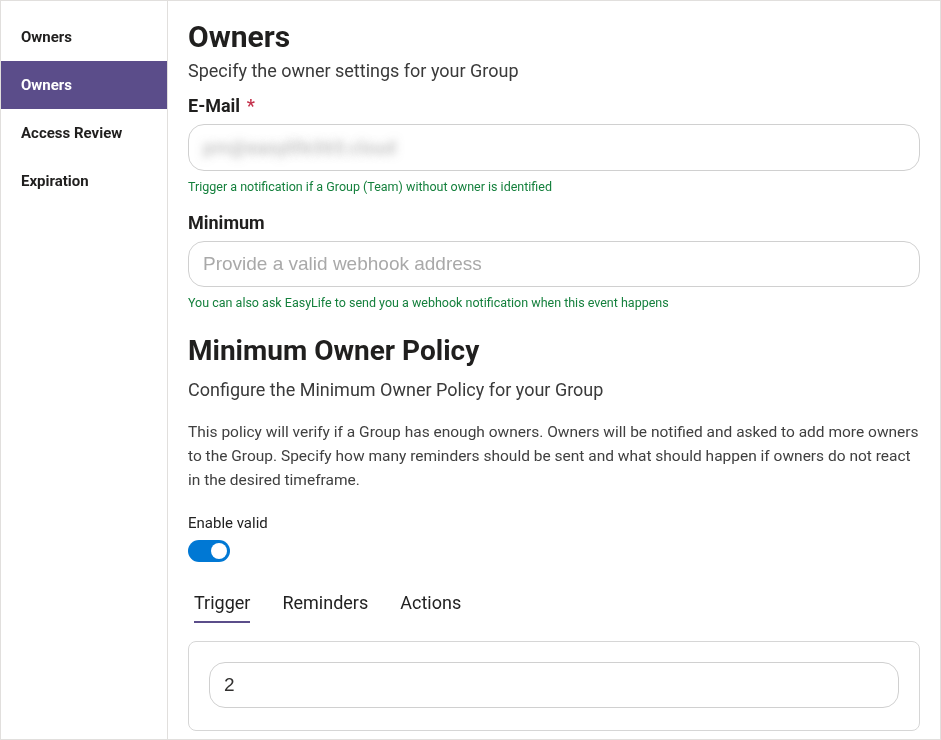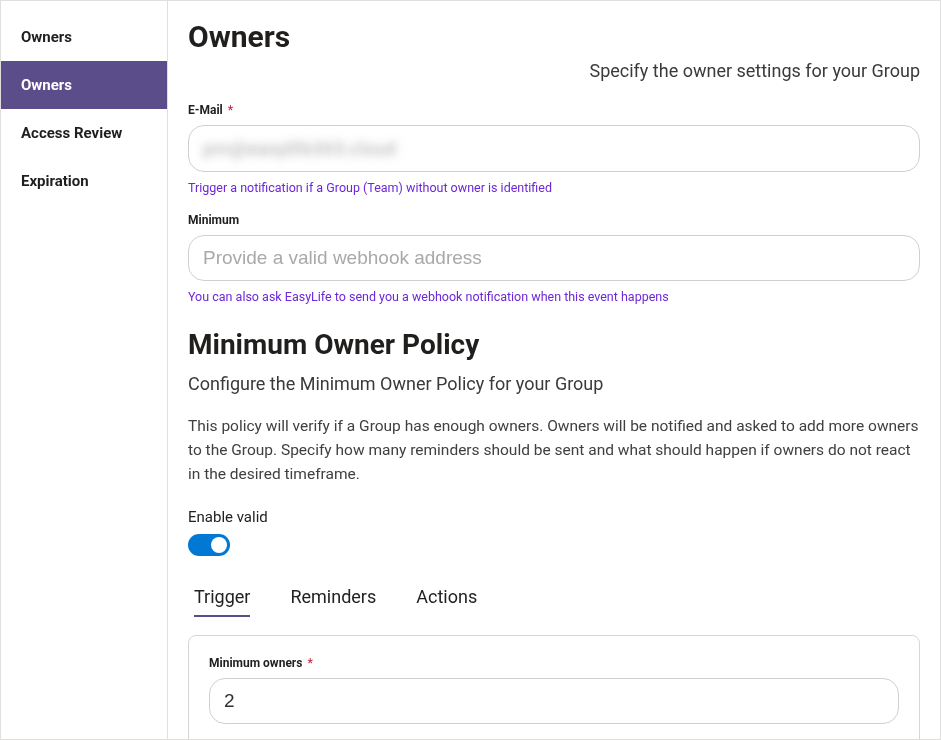--- a/index.html
+++ b/index.html
@@ -40,25 +40,24 @@
     overflow-y: auto;
   }
   h1.page-title {
     font-size: 30px;
     font-weight: 700;
     margin-bottom: 6px;
   }
   .page-subtitle {
     font-size: 18px;
     color: #3a3a3a;
-    margin-bottom: 22px;
-    text-align: right;
+    margin-bottom: 14px;
   }
   .field-label {
-    font-size: 12px;
+    font-size: 18px;
     font-weight: 700;
     margin-bottom: 8px;
   }
   .required {
     color: #c4314b;
     font-weight: 600;
     margin-left: 2px;
   }
   .text-input {
     width: 100%;
@@ -71,21 +70,21 @@
     outline: none;
   }
   .text-input::placeholder { color: #a9a9a9; }
   .blurred {
     color: transparent;
     text-shadow: 0 0 8px rgba(100,100,100,0.55);
     user-select: none;
   }
   .help-text {
     font-size: 12.5px;
-    color: #6d28d9;
+    color: #15803d;
     margin-top: 8px;
     margin-bottom: 18px;
   }
   h2.section-title {
     font-size: 28px;
     font-weight: 700;
     margin-top: 24px;
     margin-bottom: 12px;
   }
   .section-subtitle {
@@ -117,21 +116,21 @@
     position: absolute;
     right: 3px;
     top: 3px;
     width: 16px;
     height: 16px;
     border-radius: 50%;
     background: #fff;
   }
   .tabs {
     display: flex;
-    gap: 40px;
+    gap: 32px;
     border-bottom: 0;
     margin-bottom: 18px;
     padding-left: 6px;
   }
   .tab {
     font-size: 18px;
     padding: 4px 0 8px 0;
     cursor: pointer;
     color: #222;
   }
@@ -180,20 +179,16 @@
       <div class="knob"></div>
     </div>
 
     <div class="tabs">
       <div class="tab active">Trigger</div>
       <div class="tab">Reminders</div>
       <div class="tab">Actions</div>
     </div>
 
     <div class="panel">
-      <div class="field-label">
-        <span>Minimum owners</span>
-        <span class="required">*</span>
-      </div>
       <input type="text" class="text-input" value="2" style="">
     </div>
   </main>
 </div>
 
 </body></html>

